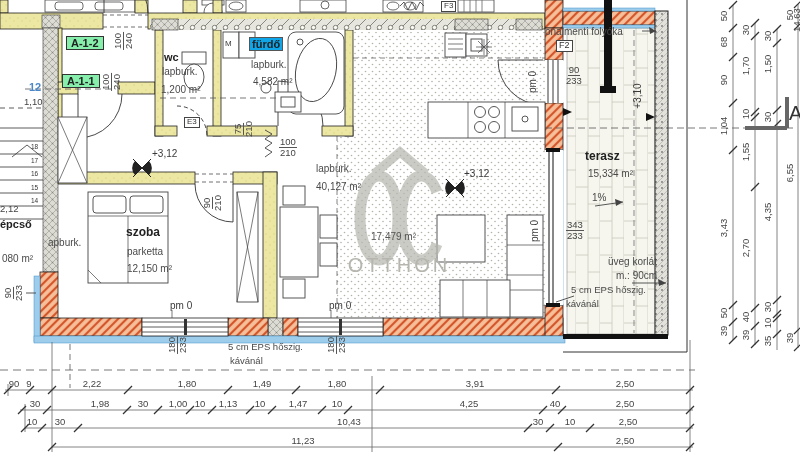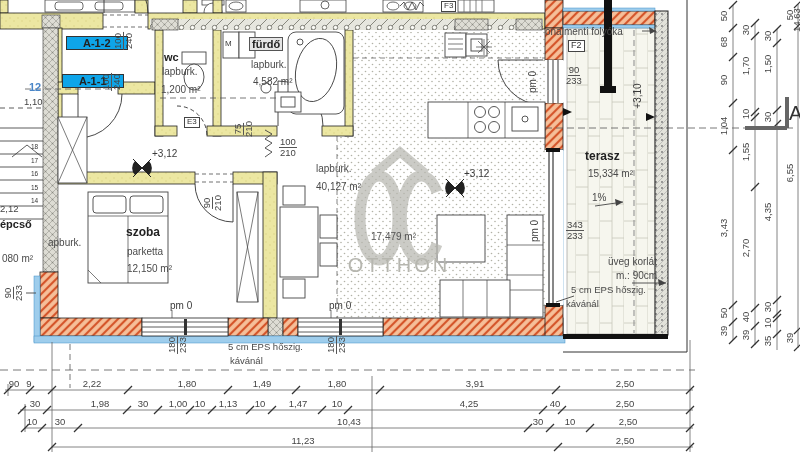--- a/index.html
+++ b/index.html
@@ -7,21 +7,21 @@
         font-family:"Liberation Sans",sans-serif;}
   #plan svg{position:absolute;left:0;top:0;}
   .lbl{position:absolute;font-size:10px;color:#3a3a3a;white-space:nowrap;line-height:1.1;z-index:5;}
   .room{font-weight:bold;font-size:12px;color:#222;}
   .fin{font-size:10px;color:#4a4a4a;}
   .dim{font-size:9.5px;color:#444;}
   .cx{transform:translateX(-50%);}
   .vdim{transform-origin:0 0;transform:rotate(-90deg) translateX(-50%);}
   .frac{display:inline-flex;flex-direction:column;align-items:center;line-height:1.1;font-size:9.5px;color:#444;}
   .frac .ftop{border-bottom:1px solid #555;padding:0 1px;}
-  .unitbox{border:1.2px solid #333;background:#0ea5e9;padding:0 16px;font-weight:bold;font-size:11px;color:#222;}
+  .unitbox{border:1.2px solid #333;background:#86efac;padding:0 4px;font-weight:bold;font-size:11px;color:#222;}
   .tagbox{border:1px solid #444;background:#fff;padding:0 2px;font-size:8px;color:#333;}
   .wm{color:#b6b6af;font-size:20px;letter-spacing:3px;z-index:6;}
   .blue{color:#4a86c8;font-weight:bold;margin-left:28px;}
   .steps span{position:absolute;font-size:6.5px;color:#333;}
 </style>
 </head>
 <body>
 
 <div id="plan">
 
@@ -343,21 +343,21 @@
 </svg>
 
 <div class="lbl unitbox" style="left:66px;top:36px;">A-1-2</div>
 <div class="lbl unitbox" style="left:62px;top:74px;">A-1-1</div>
 
 <div class="lbl room" style="left:164px;top:51px;font-size:11px;">wc</div>
 <div class="lbl fin" style="left:162px;top:66px;">lapburk.</div>
 <div class="lbl fin" style="left:161px;top:84px;">1,200 m²</div>
 
 <div class="lbl" style="left:225px;top:40px;font-size:8px;">M</div>
-<div class="lbl room" style="left:249px;top:37px;font-size:11px;border:1px solid #555;background:#e5e5e5;padding:0 2px;">fürdő</div>
+<div class="lbl room" style="left:249px;top:37px;font-size:11px;border:1px solid #555;background:#0ea5e9;padding:0 2px;">fürdő</div>
 <div class="lbl fin" style="left:251px;top:59px;">lapburk.</div>
 <div class="lbl fin" style="left:253px;top:76px;">4,582 m²</div>
 
 <div class="lbl fin" style="left:316px;top:163px;">lapburk.</div>
 <div class="lbl fin" style="left:316px;top:181px;">40,127 m²</div>
 <div class="lbl fin" style="left:371px;top:231px;color:#555;">17,479 m²</div>
 
 <div class="lbl room" style="left:126px;top:226px;">szoba</div>
 <div class="lbl fin" style="left:127px;top:246px;">parketta</div>
 <div class="lbl fin" style="left:127px;top:263px;">12,150 m²</div>
@@ -379,21 +379,21 @@
 <div class="lbl room" style="left:585px;top:150px;">terasz</div>
 <div class="lbl fin" style="left:588px;top:168px;">15,334 m²</div>
 <div class="lbl fin" style="left:592px;top:192px;">1%</div>
 <div class="lbl fin" style="left:608px;top:256px;">üveg korlát</div>
 <div class="lbl fin" style="left:616px;top:270px;">m.: 90cm</div>
 <div class="lbl fin" style="left:571px;top:285px;font-size:9.5px;">5 cm EPS hőszig.</div>
 <div class="lbl fin" style="left:566px;top:299px;font-size:9.5px;">kávánál</div>
 <div class="lbl fin" style="left:228px;top:342px;font-size:9.5px;">5 cm EPS hőszig.</div>
 <div class="lbl fin" style="left:230px;top:356px;font-size:9.5px;">kávánál</div>
 <div class="lbl fin" style="left:545px;top:26px;">onalmenti folyóka</div>
-<div class="lbl tagbox" style="left:568px;top:40px;font-size:9px;">F2</div>
+<div class="lbl tagbox" style="left:556px;top:40px;font-size:9px;">F2</div>
 <div class="lbl tagbox" style="left:184px;top:117px;">E3</div>
 <div class="lbl tagbox" style="left:441px;top:1px;">F3</div>
 
 <div class="lbl" style="left:464px;top:168px;">+3,12</div>
 <div class="lbl" style="left:152px;top:148px;">+3,12</div>
 <div class="lbl" style="left:170px;top:300px;">pm 0</div>
 <div class="lbl" style="left:329px;top:300px;">pm 0</div>
 <div class="lbl vdim" style="left:527px;top:82px;">pm 0</div>
 <div class="lbl vdim" style="left:529px;top:231px;">pm 0</div>
 <div class="lbl vdim" style="left:632px;top:96px;">+3,10</div>

